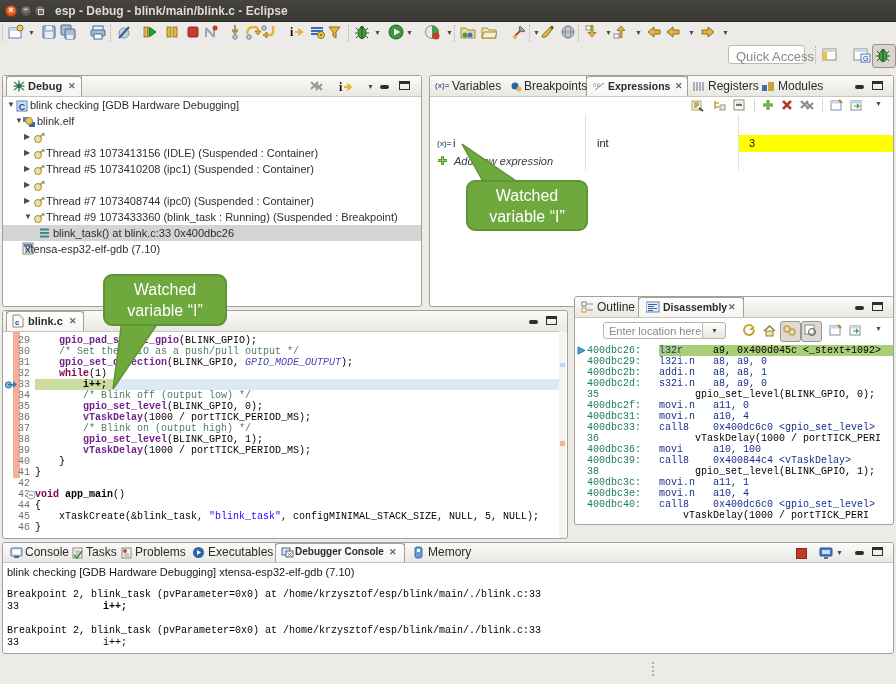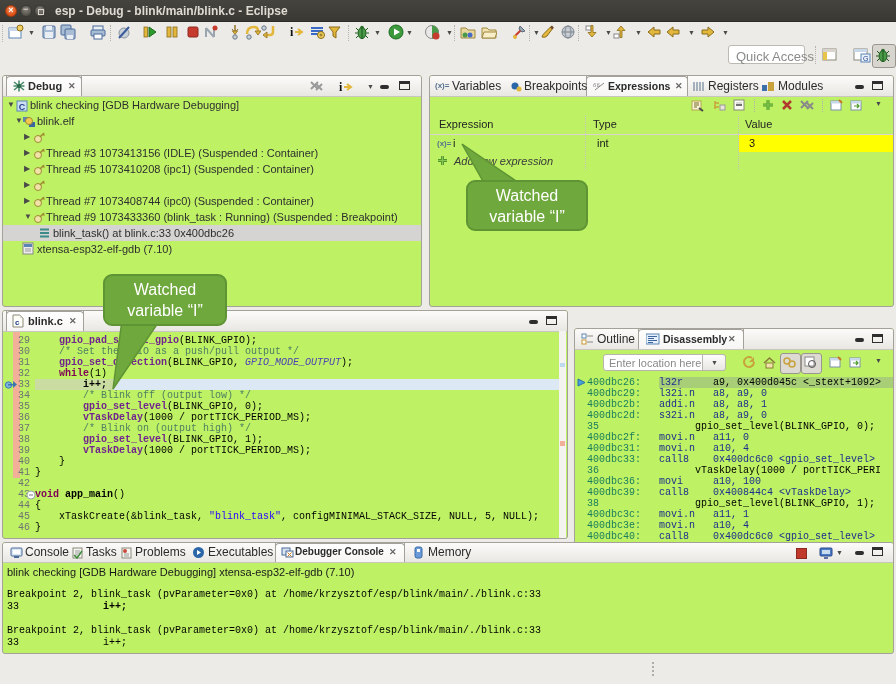--- a/index.html
+++ b/index.html
@@ -1,17 +1,17 @@
 <!DOCTYPE html>
 <html><head><meta charset="utf-8"><style>
 html,body{margin:0;padding:0}
 body{width:896px;height:684px;position:relative;overflow:hidden;background:#EDEBE7;font-family:"Liberation Sans",sans-serif;-webkit-font-smoothing:antialiased}
 .a{position:absolute}
 .mono{font-family:"Liberation Mono",monospace}
-.panel{position:absolute;background:#bef264;border:1px solid #A4A09A;border-radius:3px;box-sizing:border-box}
+.panel{position:absolute;background:#ffffff;border:1px solid #A4A09A;border-radius:3px;box-sizing:border-box}
 .tabbar{position:absolute;left:0;top:0;right:0;height:20px;background:linear-gradient(#FCFBFA,#E9E7E2);border-bottom:1px solid #C9C5BF;border-radius:2px 2px 0 0}
 .tabsel{position:absolute;top:0;height:20px;background:linear-gradient(#FFFFFF,#F6F5F3);border:1px solid #A4A09A;border-top:none;border-bottom:none;box-sizing:border-box;border-radius:0 0 0 0}
 .tabsel:before{content:"";position:absolute;left:-1px;right:-1px;top:0;height:3px;border:1px solid #A4A09A;border-bottom:none;border-radius:4px 4px 0 0}
 .tabtxt{font-size:12px;color:#2b2b2b}
 .x{font-size:9px;color:#666;font-weight:bold}
 .minb,.maxb{position:absolute;width:11px;height:9px}
 .minb div{position:absolute;left:1px;right:1px;top:3px;height:4px;background:#2e2e2e;border-radius:2px}
 .maxb div{position:absolute;left:0px;right:0px;top:0px;bottom:0;border:1px solid #2e2e2e;border-top:3px solid #2e2e2e}
 .arrow{color:#4a4a4a;font-size:8px}
 .sep{position:absolute;width:1px;top:25px;height:16px;border-left:1px dotted #b5b1ab}
@@ -279,21 +279,21 @@
     <div class="a" style="left:43px;top:115px">Thread #9 1073433360 (blink_task : Running) (Suspended : Breakpoint)</div>
     <div class="a" style="left:36px;top:130px;z-index:2"><svg width="12" height="14">
           <path d="M1 3.5h9M1 7h9M1 10.5h9" stroke="#3C8A8A" stroke-width="2"></path>
         </svg></div>
     <div class="a" style="left:50px;top:131px;z-index:2">blink_task() at blink.c:33 0x400dbc26</div>
     <svg class="a" style="left:19px;top:146px" width="13" height="13">
         <rect x="1" y="1" width="10" height="11" fill="#EDEDED" stroke="#888"></rect>
         <rect x="2" y="2" width="8" height="3" fill="#5B84B5"></rect>
         <path d="M3 7h6M3 9h6" stroke="#999" stroke-width="1"></path>
       </svg>
-    <div class="a" style="left:34px;top:147px">xtensa-esp32-elf-gdb (7.10)</div>
+    <div class="a" style="left:22px;top:147px">xtensa-esp32-elf-gdb (7.10)</div>
   </div>
 </div>
 
 <div class="panel" id="pExpr" style="left:429px;top:75px;width:465px;height:232px">
   <div class="tabbar"></div>
   <div class="tabsel" style="left:156px;width:102px"></div>
   <div class="a" id="exprTabs" style="left:0;top:0;right:0;height:20px;z-index:3">
     <div class="a" style="left:5px;top:5px;font-size:8px;color:#57728F;font-weight:bold">(x)=</div>
     <div class="a tabtxt" style="left:22px;top:3px">Variables</div>
     <svg class="a" style="left:80px;top:4px" width="12" height="12">
@@ -357,25 +357,20 @@
         <path d="M10 2l3 3" stroke="#C87820" stroke-width="2"></path>
       </svg>
     <svg class="a" style="left:419px;top:2px" width="15" height="15">
         <rect x="2" y="3" width="10" height="9" fill="#fff" stroke="#7A90A8"></rect>
         <rect x="2" y="3" width="10" height="2.5" fill="#C8D8EA"></rect>
         <path d="M5 8h5M8 6l2 2-2 2" stroke="#4C9A2A" stroke-width="1.2" fill="none"></path>
       </svg>
     <div class="a arrow" style="left:445px;top:4px;font-size:7px">▼</div>
   </div>
   <div class="a" id="exprTable" style="left:0;top:39px;right:0;bottom:0">
-    <div class="a" style="left:0;top:0;right:0;height:19px;border-bottom:1px solid #D8D5D0">
-      <div class="a" style="left:9px;top:3px;font-size:11px;color:#222">Expression</div>
-      <div class="a" style="left:163px;top:3px;font-size:11px;color:#222">Type</div>
-      <div class="a" style="left:315px;top:3px;font-size:11px;color:#222">Value</div>
-    </div>
     <div class="a" style="left:155px;top:0;width:1px;height:55px;border-left:1px dotted #C5C2BC"></div>
     <div class="a" style="left:308px;top:0;width:1px;height:55px;border-left:1px dotted #C5C2BC"></div>
     <div class="a" style="left:309px;top:20px;right:0;height:17px;background:#FFFF00"></div>
     <div class="a" style="left:7px;top:24px;font-size:8px;color:#57728F;font-weight:bold">(x)=</div>
     <div class="a" style="left:23px;top:22px;font-size:11px;color:#191919">i</div>
     <div class="a" style="left:167px;top:22px;font-size:11px;color:#191919">int</div>
     <div class="a" style="left:319px;top:22px;font-size:11px;color:#191919">3</div>
     <svg class="a" style="left:6px;top:39px" width="13" height="13">
         <path d="M6.5 2v9M2 6.5h9" stroke="#4C9A2A" stroke-width="3"></path>
         <path d="M6.5 2v9M2 6.5h9" stroke="#8CC45A" stroke-width="1.2"></path>
@@ -447,21 +442,21 @@
 <span class="kw">void</span> <span class="bd">app_main</span>()
 {
     xTaskCreate(&amp;blink_task, <span class="st">"blink_task"</span>, configMINIMAL_STACK_SIZE, NULL, 5, NULL);
 }</pre>
     <div class="a" style="right:1px;top:0;width:7px;bottom:0;background:#F4F3F0"></div>
     <div class="a" style="right:2px;top:32px;width:5px;height:4px;background:#BFD9EE"></div>
     <div class="a" style="right:2px;top:110px;width:5px;height:5px;background:#F2B098"></div>
   </div>
 </div>
 
-<div class="panel" id="pDis" style="left:574px;top:328px;width:320px;height:229px">
+<div class="panel" id="pDis" style="left:574px;top:296px;width:320px;height:229px">
   <div class="tabbar"></div>
   <div class="tabsel" style="left:63px;width:106px"></div>
   <div class="a" id="disTabs" style="left:0;top:0;right:0;height:20px;z-index:3">
     <svg class="a" style="left:6px;top:4px" width="13" height="12">
         <rect x="1" y="1" width="4" height="4" fill="#fff" stroke="#5B84B5"></rect>
         <rect x="1" y="7" width="4" height="4" fill="#fff" stroke="#C89830"></rect>
         <path d="M6 3h6M6 9h6" stroke="#888"></path>
       </svg>
     <div class="a tabtxt" style="left:22px;top:3px">Outline</div>
     <svg class="a" style="left:71px;top:4px" width="14" height="12">

